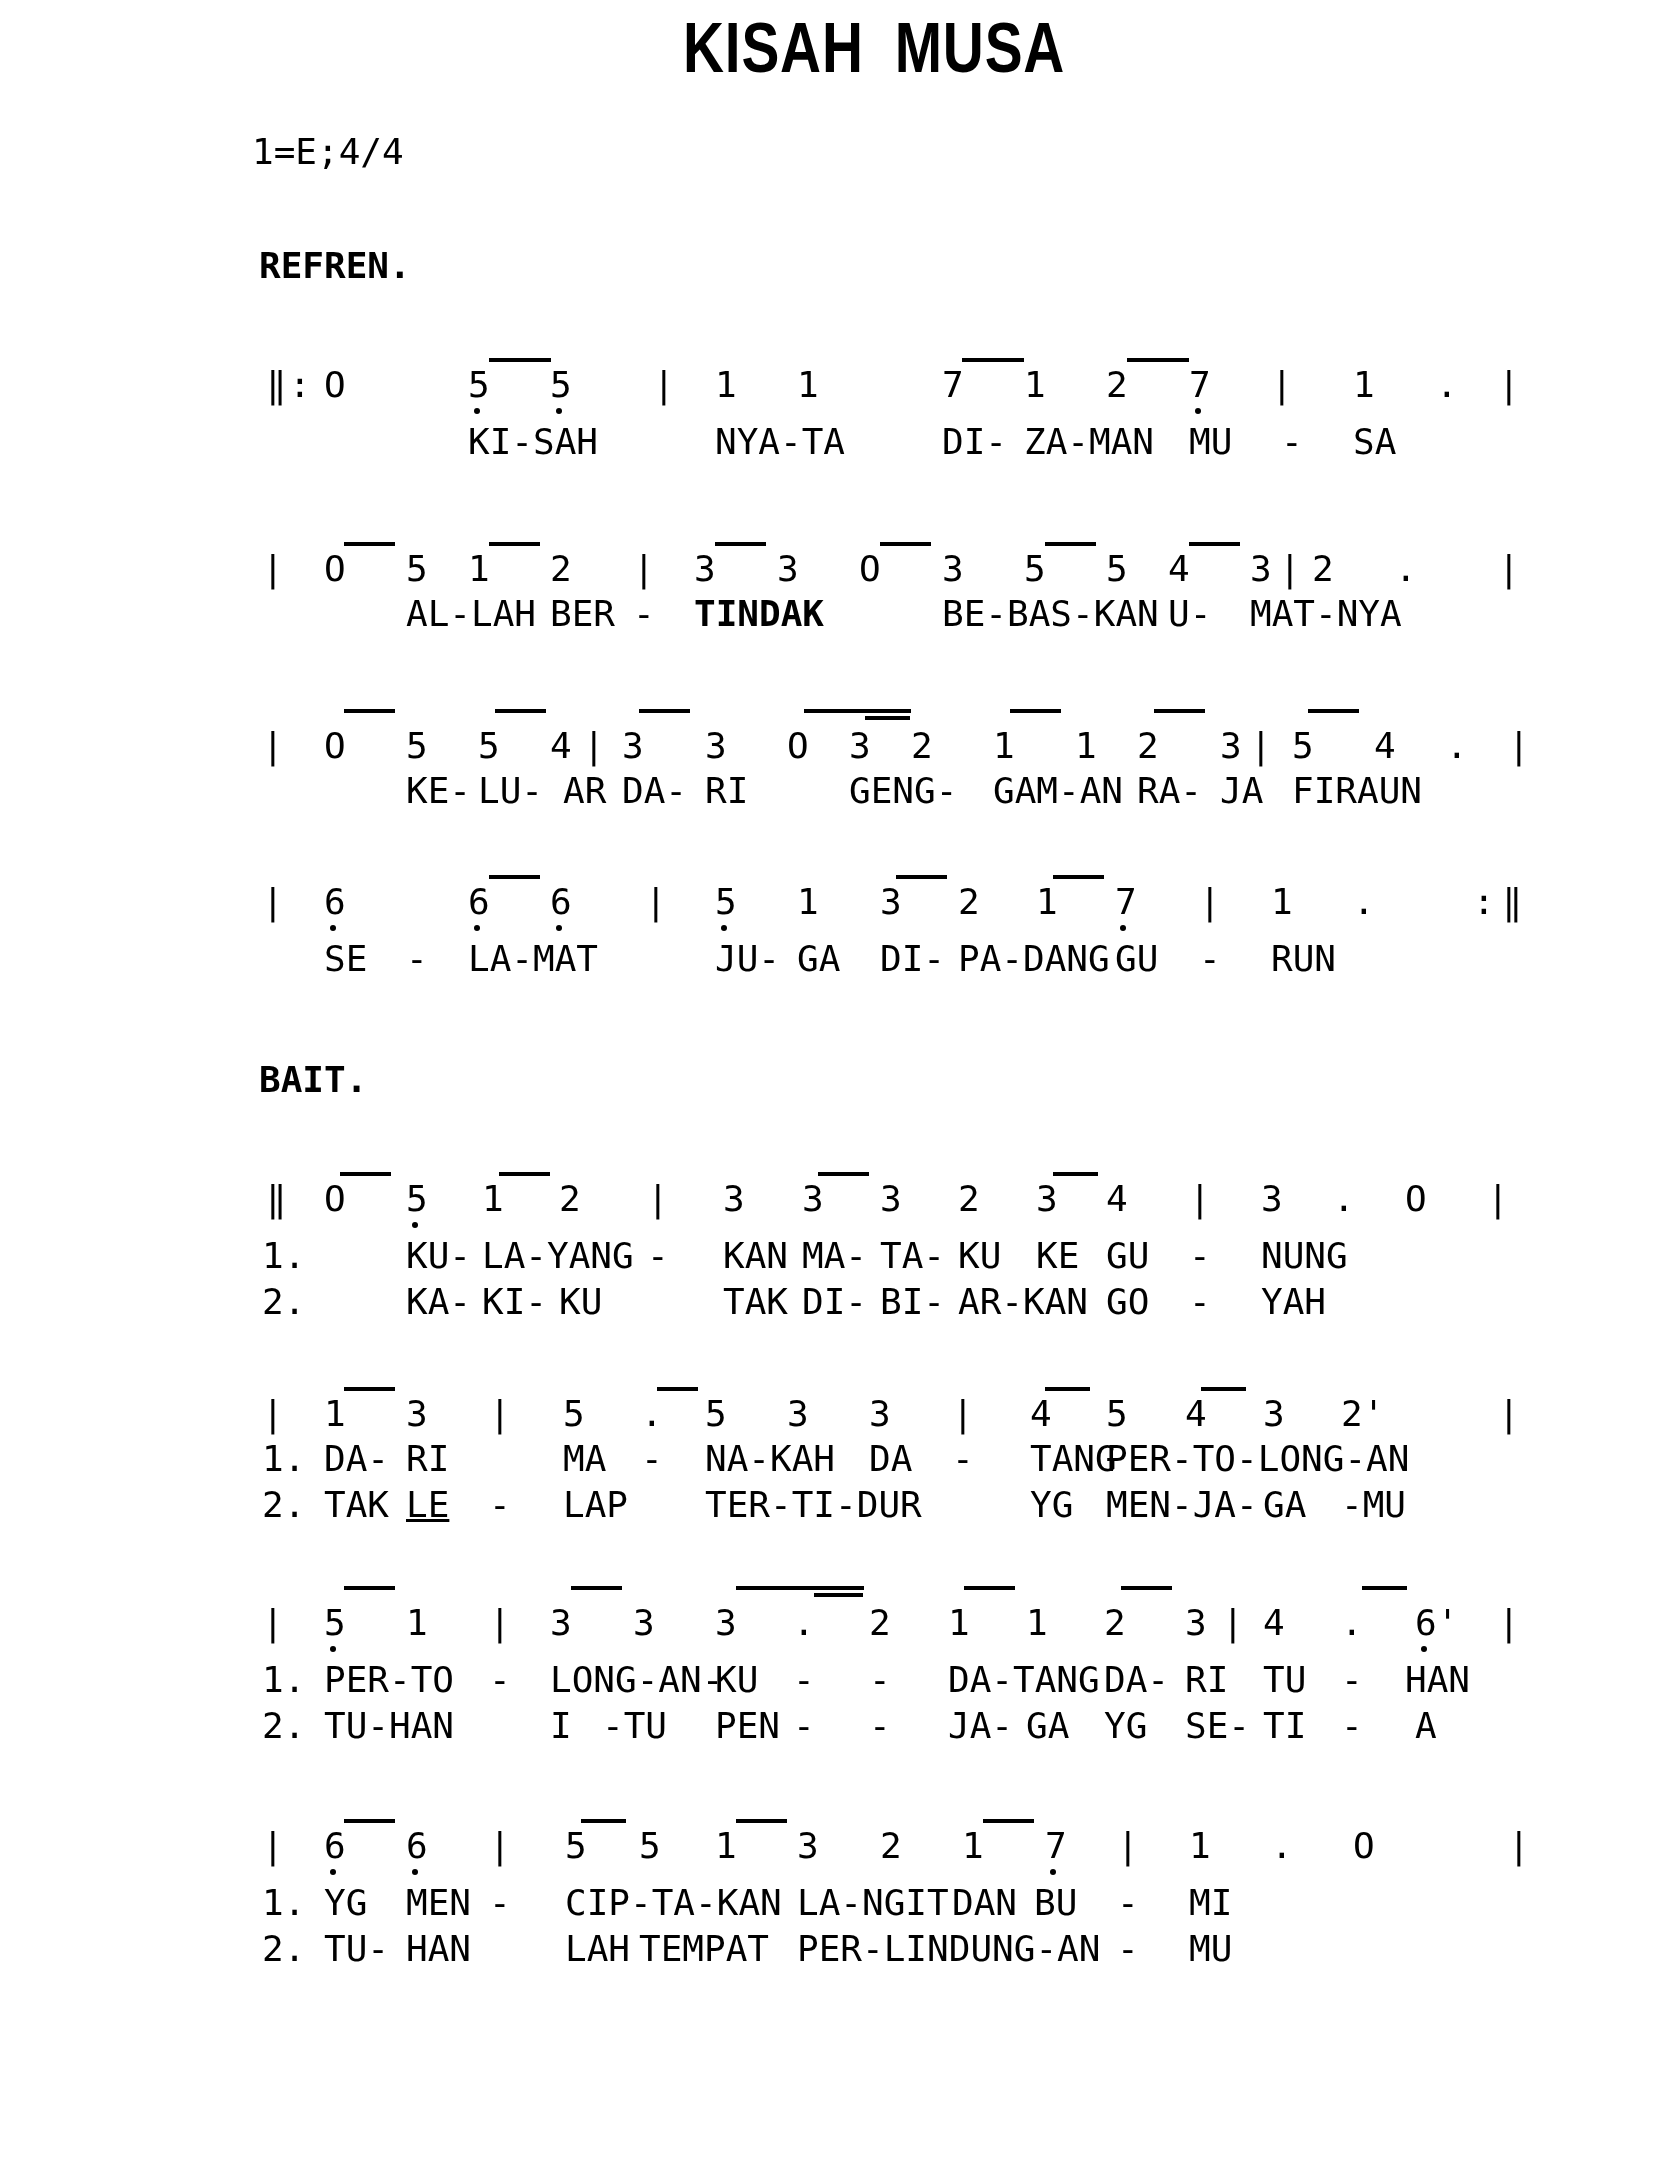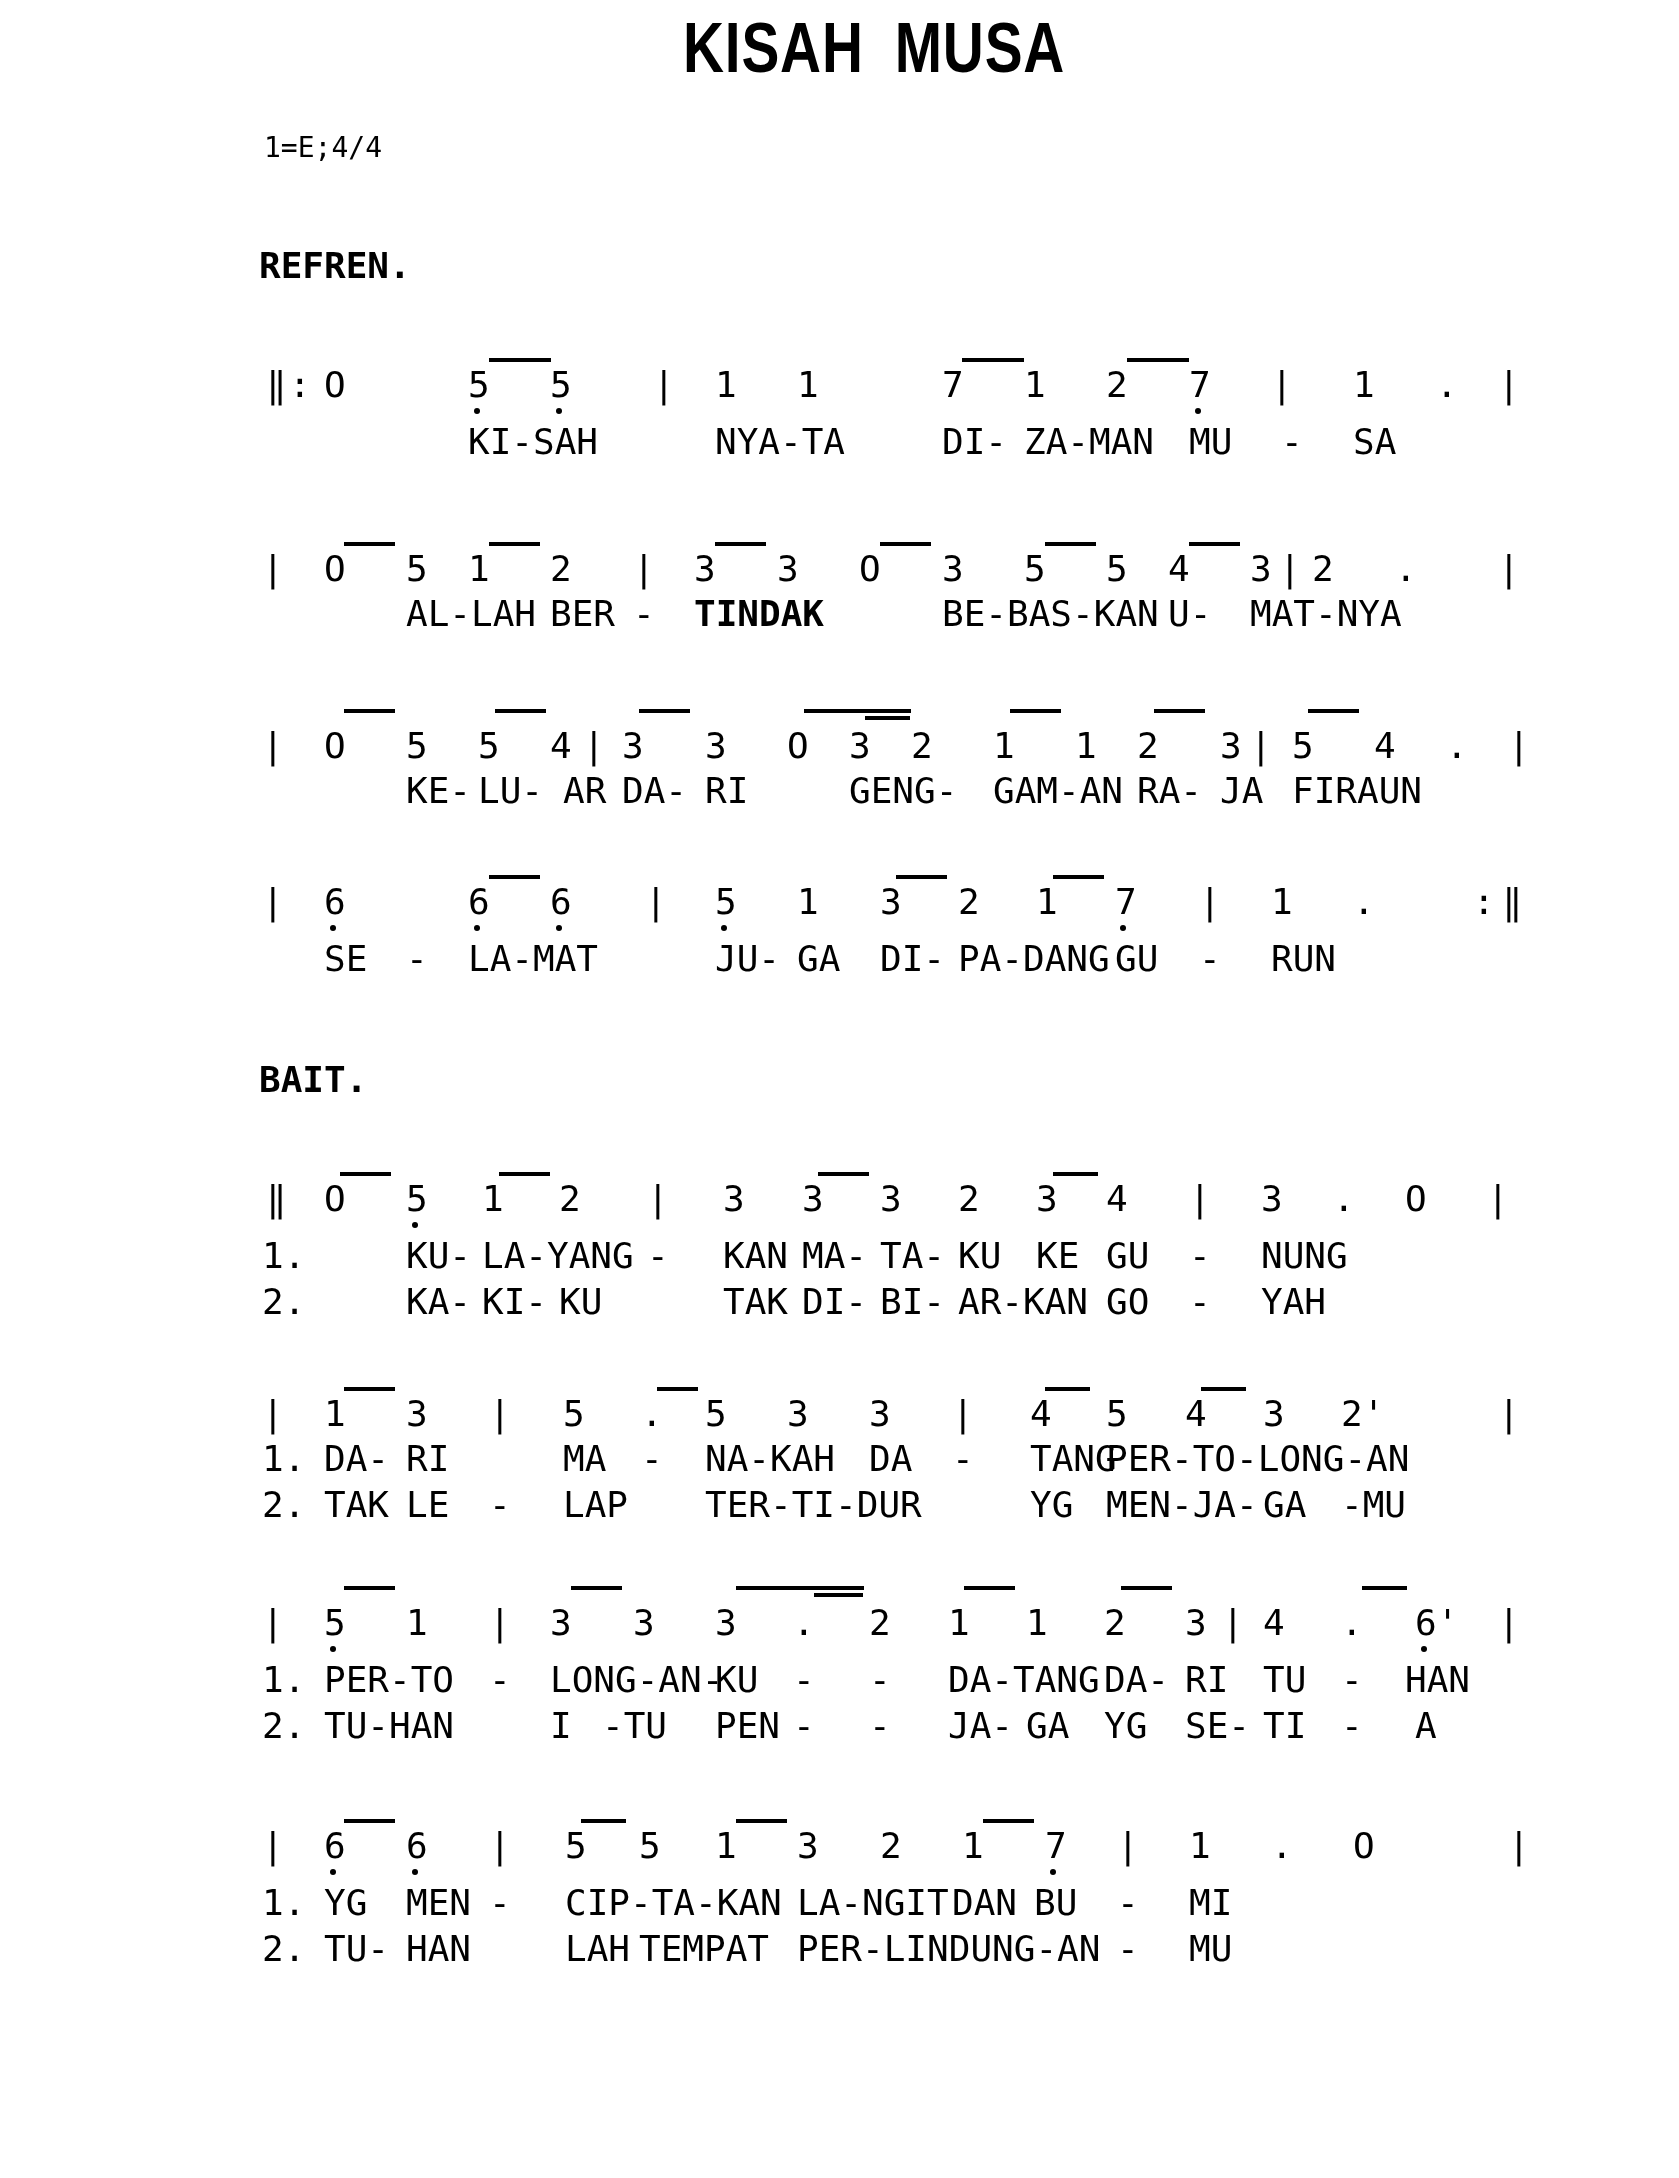--- a/index.html
+++ b/index.html
@@ -1,21 +1,21 @@
 <!DOCTYPE html>
 <html><head>
 <meta charset="utf-8">
 <style>
   html,body{margin:0;padding:0;background:#e8e8e8;}
   .page{position:relative;width:1679px;height:2178px;background:#ffffff;overflow:hidden;
         font-family:"DejaVu Sans Mono","Liberation Mono",monospace;color:#000;}
   .title{position:absolute;top:18px;left:683px;font-family:"Liberation Sans","DejaVu Sans",sans-serif;
          font-weight:bold;font-size:71px;line-height:59px;letter-spacing:1px;word-spacing:18px;
          transform:scaleX(0.8);transform-origin:left top;white-space:nowrap;}
-  .meta-key{position:absolute;top:131px;left:264px;font-size:28px;white-space:pre;}
+  .meta-key{position:absolute;top:131px;left:252px;font-size:36px;white-space:pre;}
   .meta-composer{position:absolute;top:131px;left:1129px;font-size:36px;white-space:pre;}
   .seclabel{position:absolute;left:259px;font-size:36px;font-weight:bold;white-space:pre;}
   #refren-label{top:245px;}
   #bait-label{top:1059px;}
   .sys{position:absolute;left:262px;width:1317px;}
   .row{position:relative;width:1317px;}
   .r-beam1{height:16px;}
   .r-beam2{height:10px;}
   .r-notes{height:44px;}
   .r-dots{height:12px;}
@@ -299,21 +299,21 @@
           <span class="tok" style="left: 379px;">-</span>
           <span class="tok" style="left: 443px;">NA-KAH</span>
           <span class="tok" style="left: 607px;">DA</span>
           <span class="tok" style="left: 690px;">-</span>
           <span class="tok" style="left: 768px;">TANG</span>
           <span class="tok" style="left: 844px;">PER-TO-LONG-AN</span>
         </div>
         <div class="row r-lyric">
           <span class="tok" style="left: 0px;">2.</span>
           <span class="tok" style="left: 62px;">TAK</span>
-          <span class="tok" style="left: 144px;">LE</span>
+          <span class="tok" style="left: 144px; text-decoration: underline;">LE</span>
           <span class="tok" style="left: 227px;">-</span>
           <span class="tok" style="left: 301px;">LAP</span>
           <span class="tok" style="left: 443px;">TER-TI-DUR</span>
           <span class="tok" style="left: 768px;">YG</span>
           <span class="tok" style="left: 844px;">MEN-JA-</span>
           <span class="tok" style="left: 1001px;">GA</span>
           <span class="tok" style="left: 1079px;">-MU</span>
         </div>
       </div>
       <div class="sys" style="top: 1575px;">

